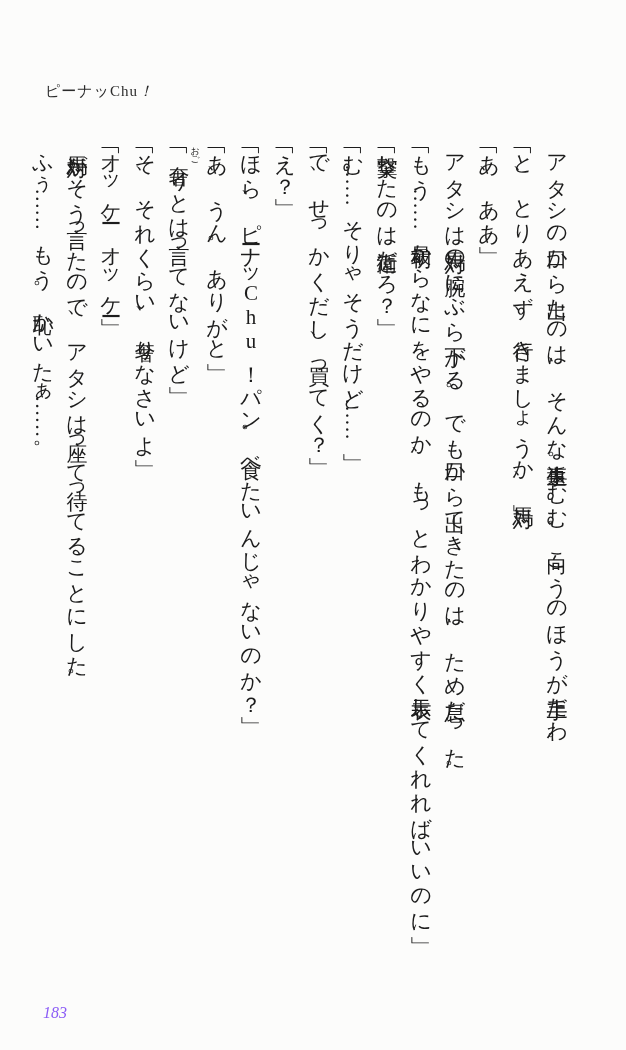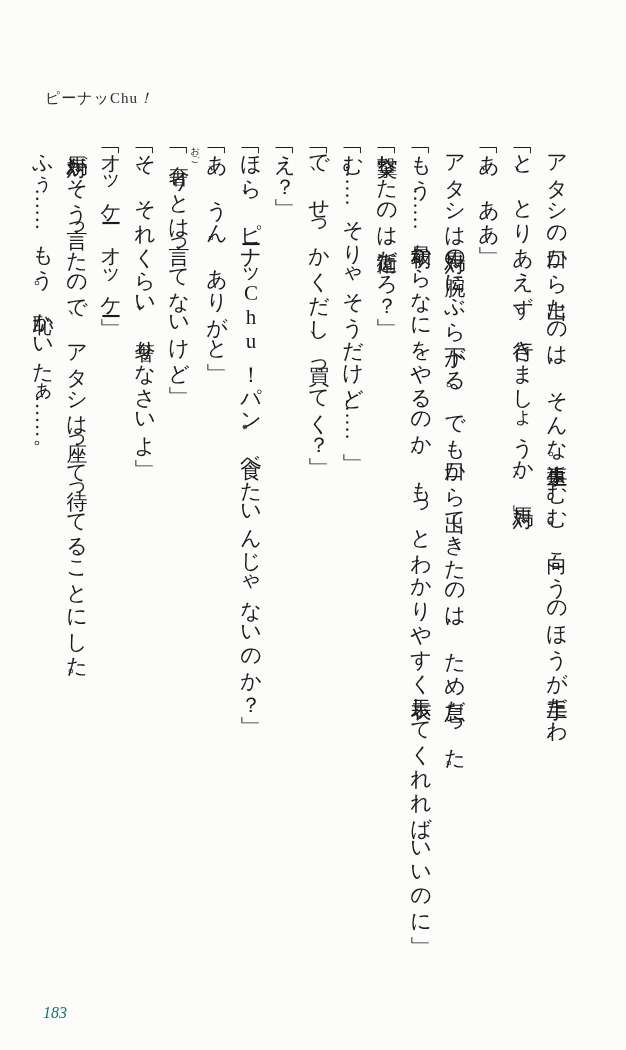--- a/index.html
+++ b/index.html
@@ -12,21 +12,21 @@
     width: 626px;
     height: 1050px;
     background: #fcfcfb;
     color: #1c1c1c;
     font-family: "Liberation Serif", "DejaVu Serif", serif;
     overflow: hidden;
   }
   .running-header {
     position: absolute;
     left: 45px;
-    top: 89px;
+    top: 82px;
     font-size: 15px;
     letter-spacing: 1px;
     color: #2b2b2b;
     white-space: nowrap;
   }
   .running-header .excl {
     font-style: italic;
   }
   .text-block {
     position: absolute;
@@ -51,21 +51,21 @@
     font-size: 9px;
     letter-spacing: 0;
     font-family: inherit;
   }
   .page-number {
     position: absolute;
     left: 43px;
     top: 1004px;
     font-size: 16px;
     font-style: italic;
-    color: #0f766e;
+    color: #8b5cf6;
   }
 </style>
 </head>
 <body>
 
 <div class="page">
 
   <div class="running-header">
     <span>ピーナッ</span><span>Chu</span><span class="excl">！</span>
   </div>

